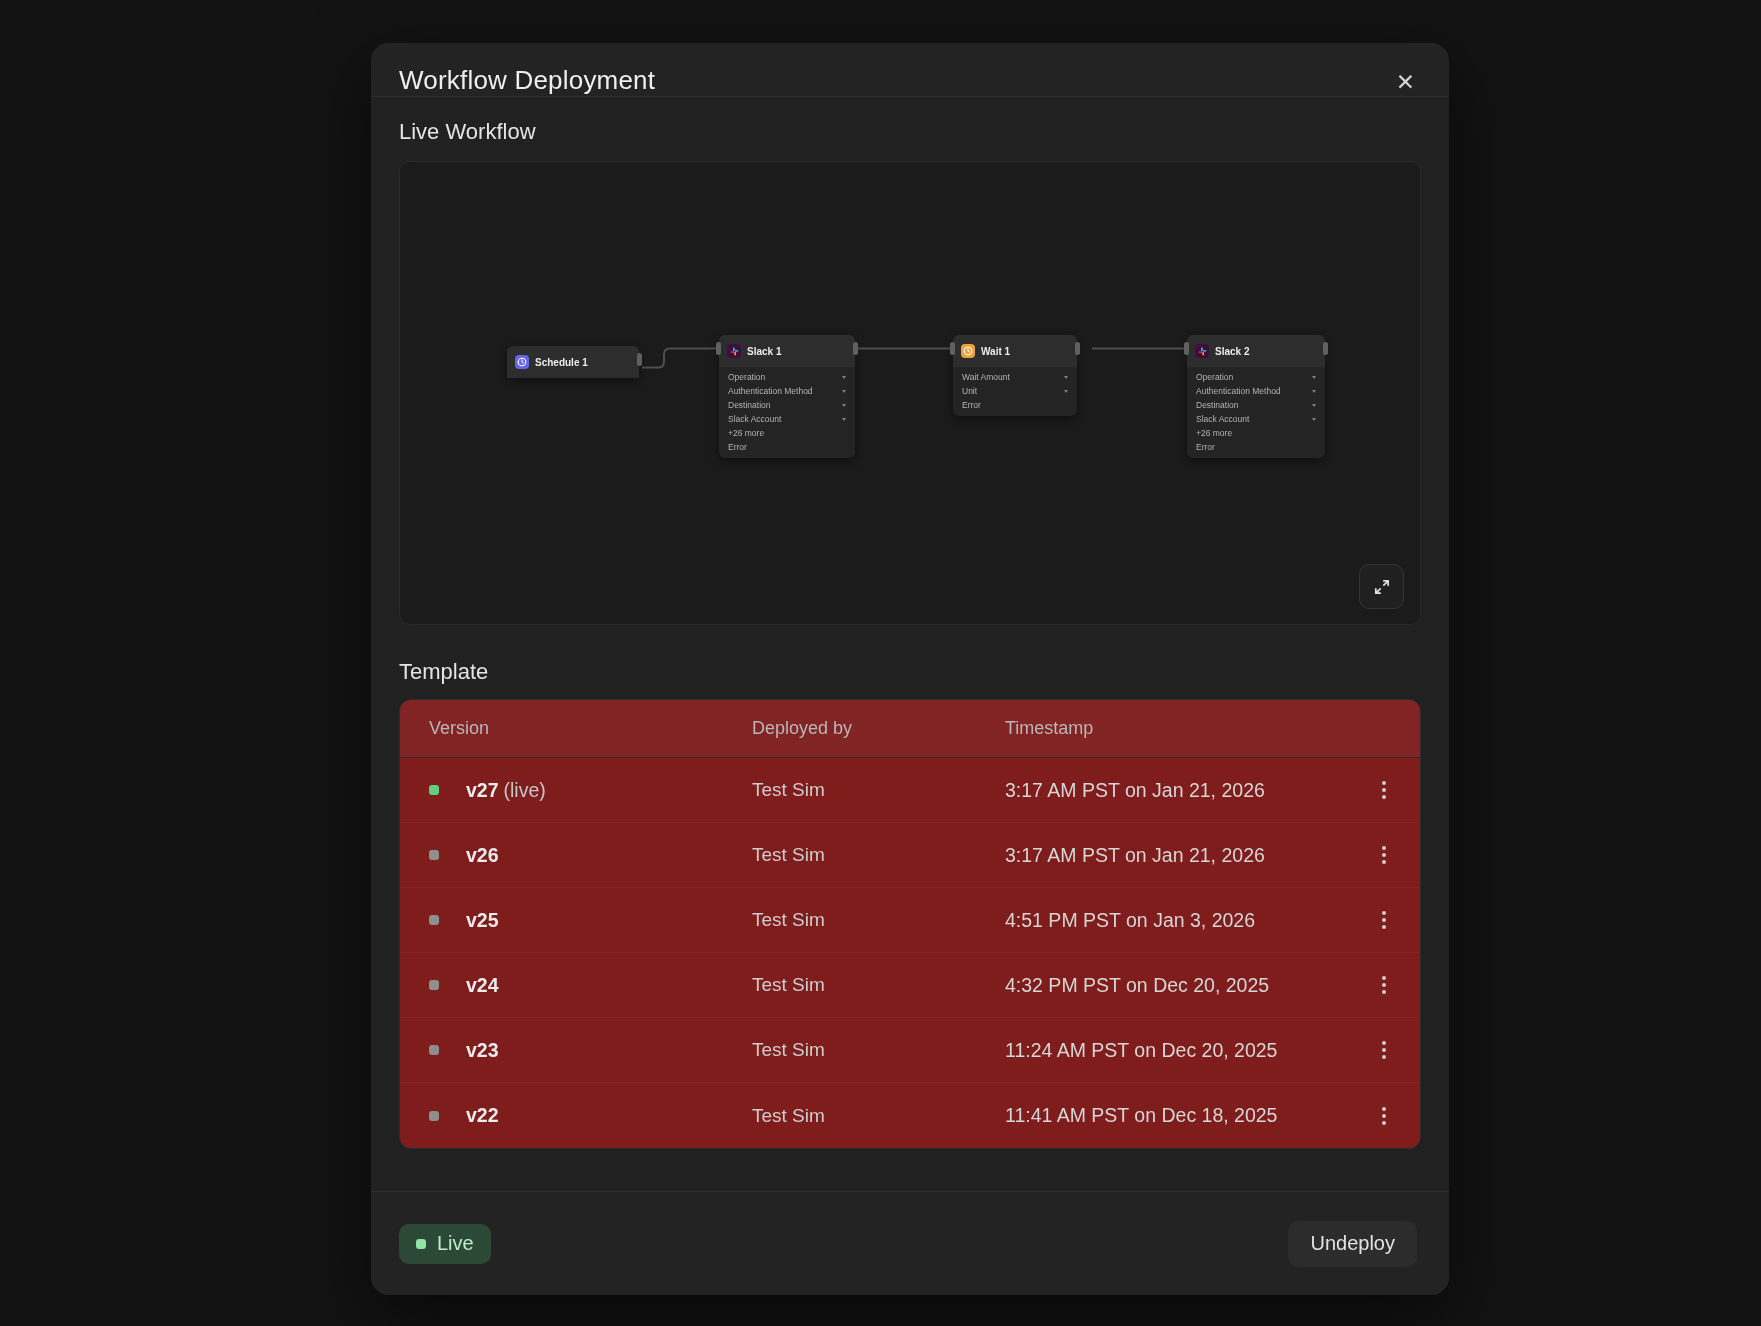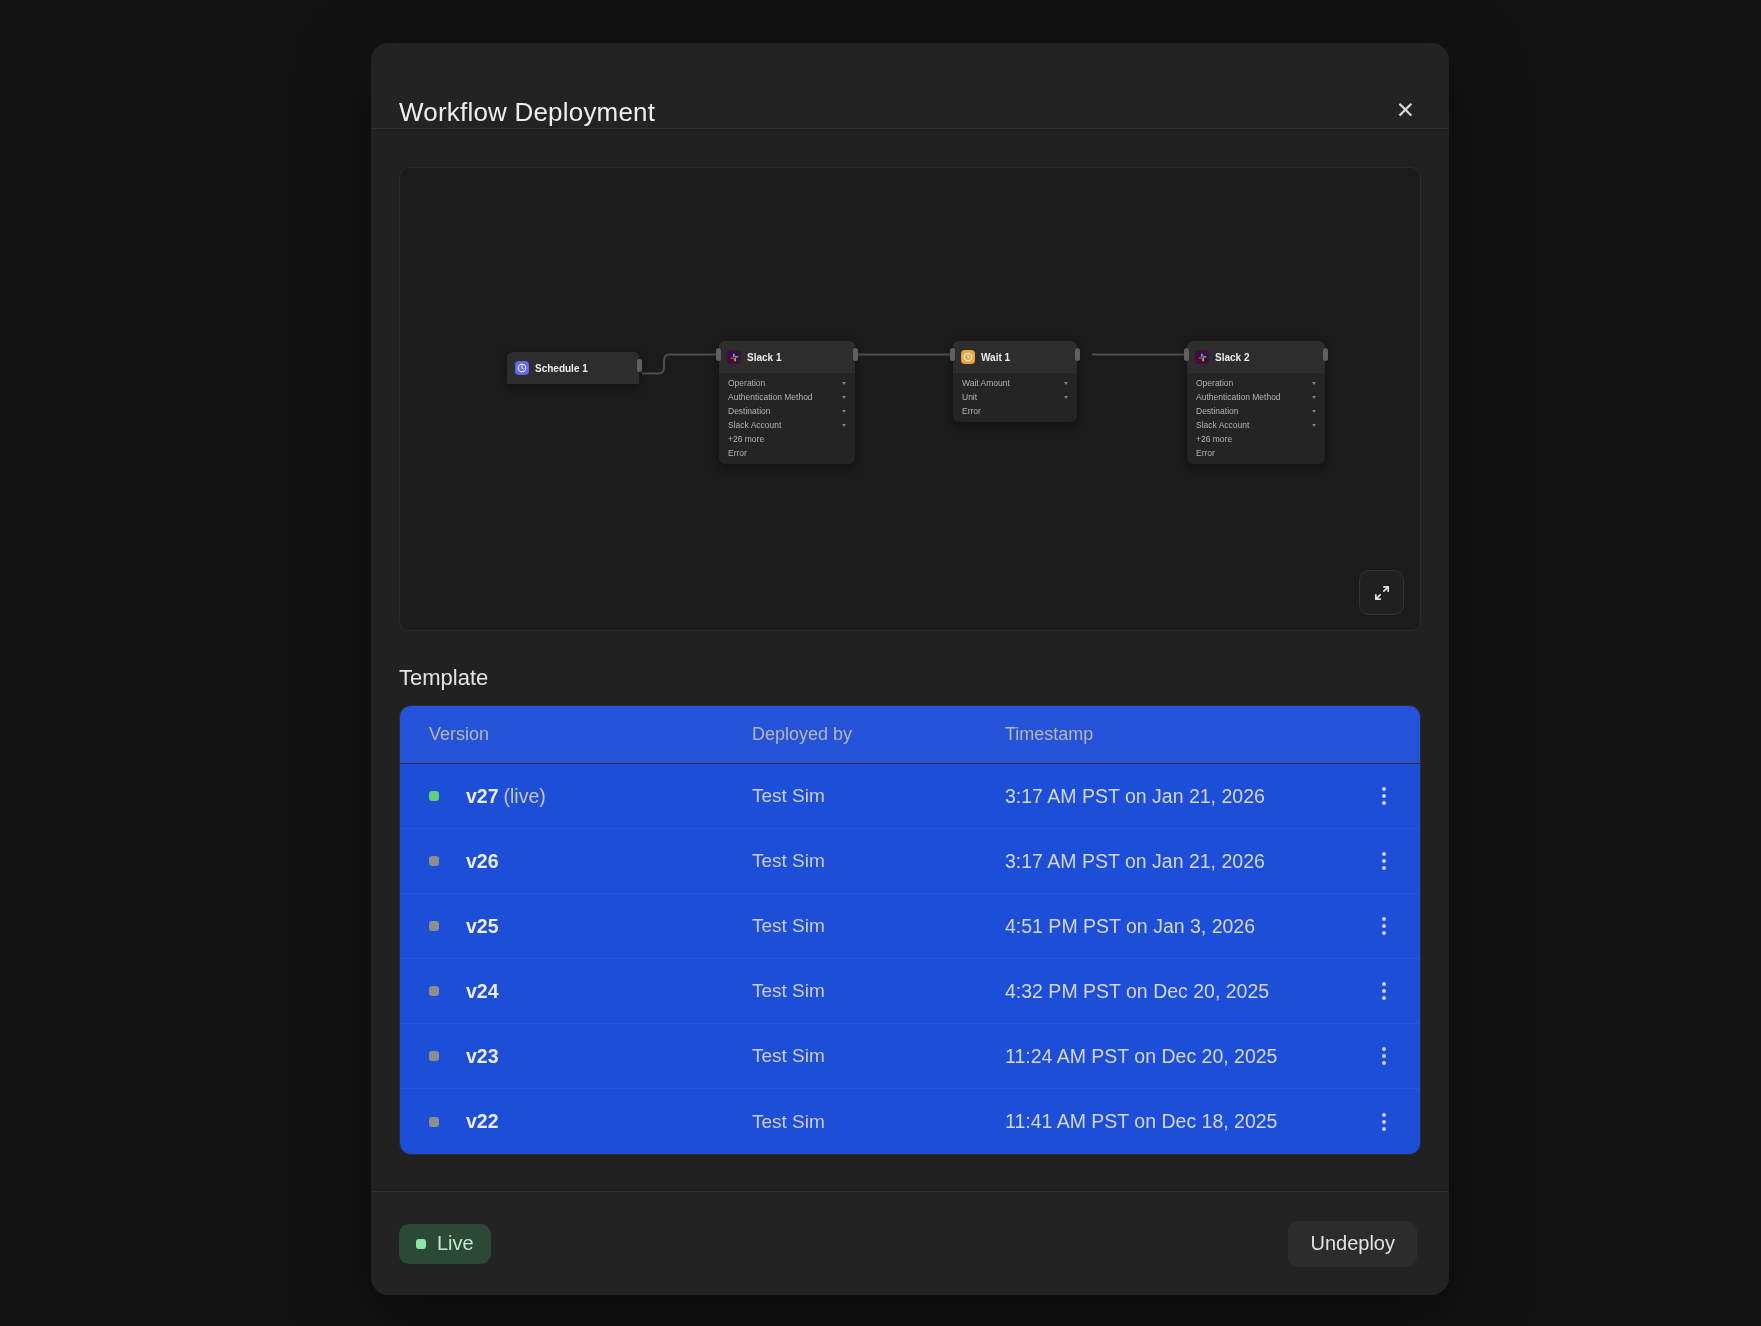--- a/index.html
+++ b/index.html
@@ -11,21 +11,21 @@
     position:relative;
   }
   .modal {
     position:absolute; left:371px; top:43px; width:1078px; height:1252px;
     background:#212121; border-radius:18px; overflow:hidden;
     display:flex; flex-direction:column;
     box-shadow:0 24px 70px rgba(0,0,0,.55);
   }
   
   .modal-header { border-bottom:1px solid #2e2e2e; background:#232323; }
-  .title-row { display:flex; justify-content:space-between; align-items:flex-start; padding:22px 30px 0 28px;margin-top:32px; }
+  .title-row { display:flex; justify-content:space-between; align-items:flex-end; padding:22px 30px 0 28px; }
   .dialog-title { font-size:26px; font-weight:500; color:#eeeeee; letter-spacing:.2px; }
   .close-btn { background:none; border:none; color:#d6d6d6; font-size:23px; line-height:1; cursor:pointer; padding:2px 4px; }
   .tabs { display:flex; gap:46px; padding:0 28px; margin-top:18px; }
   .tab { background:none; border:none; font-size:21px; color:#afafaf; padding:6px 1px 17px; position:relative; cursor:pointer; font-family:inherit; }
   .tab.active { color:#f2f2f2; }
   .tab.active::after { content:""; position:absolute; left:0; right:0; bottom:-1px; height:2px; background:#d8d8d8; border-radius:1px; }
   
   .modal-body { flex:1; padding:22px 28px 0; overflow:hidden; }
   .section-title { font-size:22px; line-height:26px; font-weight:500; color:#e4e4e4; }
   .versions-title { margin-top:34px; }
@@ -45,21 +45,21 @@
   .handle { position:absolute; width:5px; height:13px; border-radius:2.5px; background:#606060; top:7px; }
   .handle.left { left:-3px; } .handle.right { right:-3px; }
   .node-schedule { left:107px; top:184px; width:132px; }
   .node-slack1   { left:319px; top:173px; width:136px; }
   .node-wait     { left:553px; top:173px; width:124px; }
   .node-slack2   { left:787px; top:173px; width:138px; }
   .expand-btn { position:absolute; right:16px; bottom:15px; width:45px; height:45px;
     border-radius:10px; background:#202020; border:1px solid #343434; cursor:pointer;
     display:flex; align-items:center; justify-content:center; }
   
-  .vtable { margin-top:14px; border:1px solid #2c2c2c; border-radius:12px; background:#1d4ed8; overflow:hidden; }
+  .vtable { margin-top:14px; border:1px solid #2c2c2c; border-radius:12px; background:#7f1d1d; overflow:hidden; }
   .vhead { display:grid; grid-template-columns:323px 253px 1fr 40px; align-items:center;
     height:58px; padding:0 24px 0 29px; background:rgba(255,255,255,.03);
     border-bottom:1px solid #2c2c2c; color:#b7b7b7; font-size:18px; }
   .vrow { display:grid; grid-template-columns:37px 286px 253px 1fr 40px; align-items:center;
     height:65px; padding:0 24px 0 29px; border-bottom:1px solid rgba(255,255,255,.045); }
   .vrow:last-child { border-bottom:none; }
   .vdot { width:10px; height:10px; border-radius:3px; background:#8e8e8e; }
   .vrow.live .vdot { background:#5ecf7e; }
   .vname { font-size:19.5px; color:#ececec; font-weight:700; }
   .vsuffix { font-weight:400; color:#c6c6c6; margin-left:5px; }
@@ -84,20 +84,21 @@
 
   <div class="modal-header">
     <div class="title-row">
       <h1 class="dialog-title">Workflow Deployment</h1>
       <button class="close-btn"><span>✕</span></button>
     </div>
   </div>
 
   <div class="modal-body">
 
+    <h2 class="section-title">Live Workflow</h2>
 
     <div class="canvas">
       <svg class="edges" viewBox="0 0 1022 464" fill="none">
         <path d="M242 205.5 L258 205.5 Q264 205.5 264 199.5 L264 192.5 Q264 186.5 270 186.5 L316 186.5" stroke="#4e4e4e" stroke-width="2"></path>
         <path d="M458 186.5 L550 186.5" stroke="#4e4e4e" stroke-width="2"></path>
         <path d="M692 186.5 L784 186.5" stroke="#4e4e4e" stroke-width="2"></path>
       </svg>
 
       <div class="node node-schedule">
         <div class="node-header">

